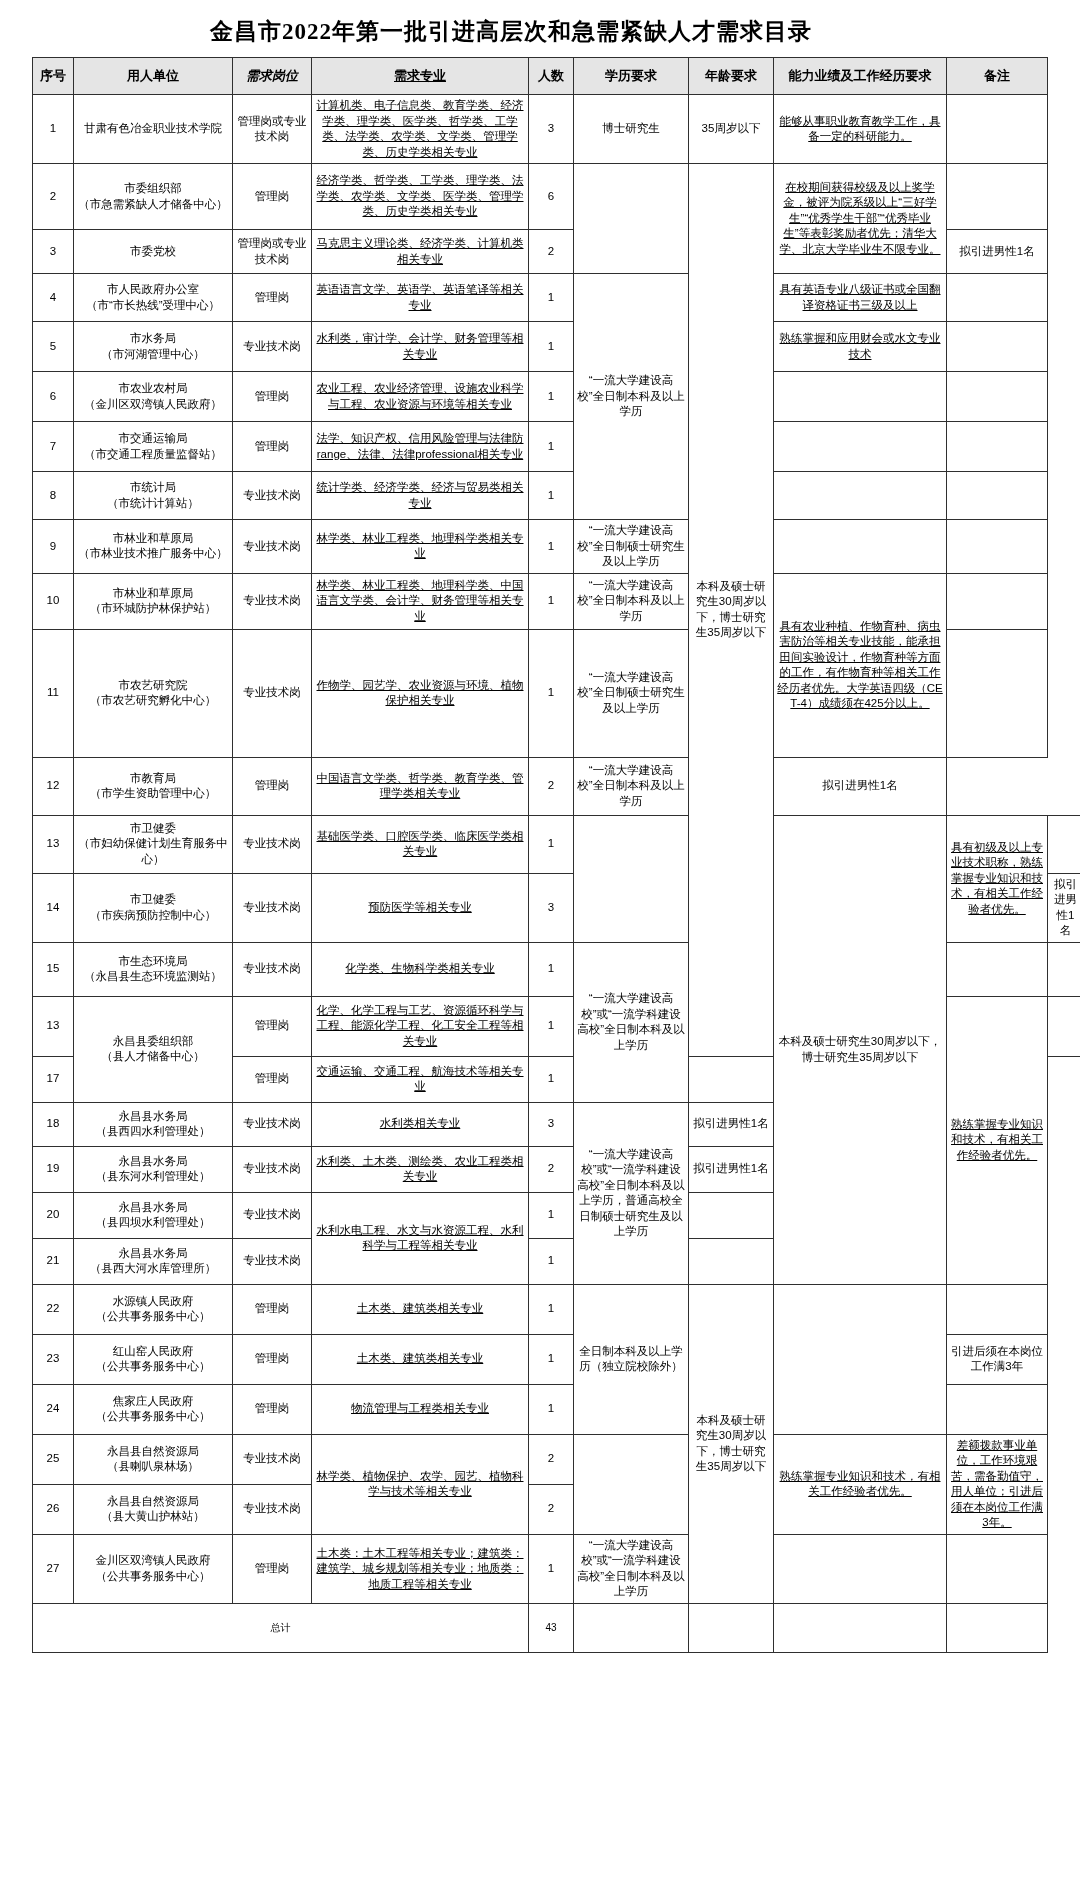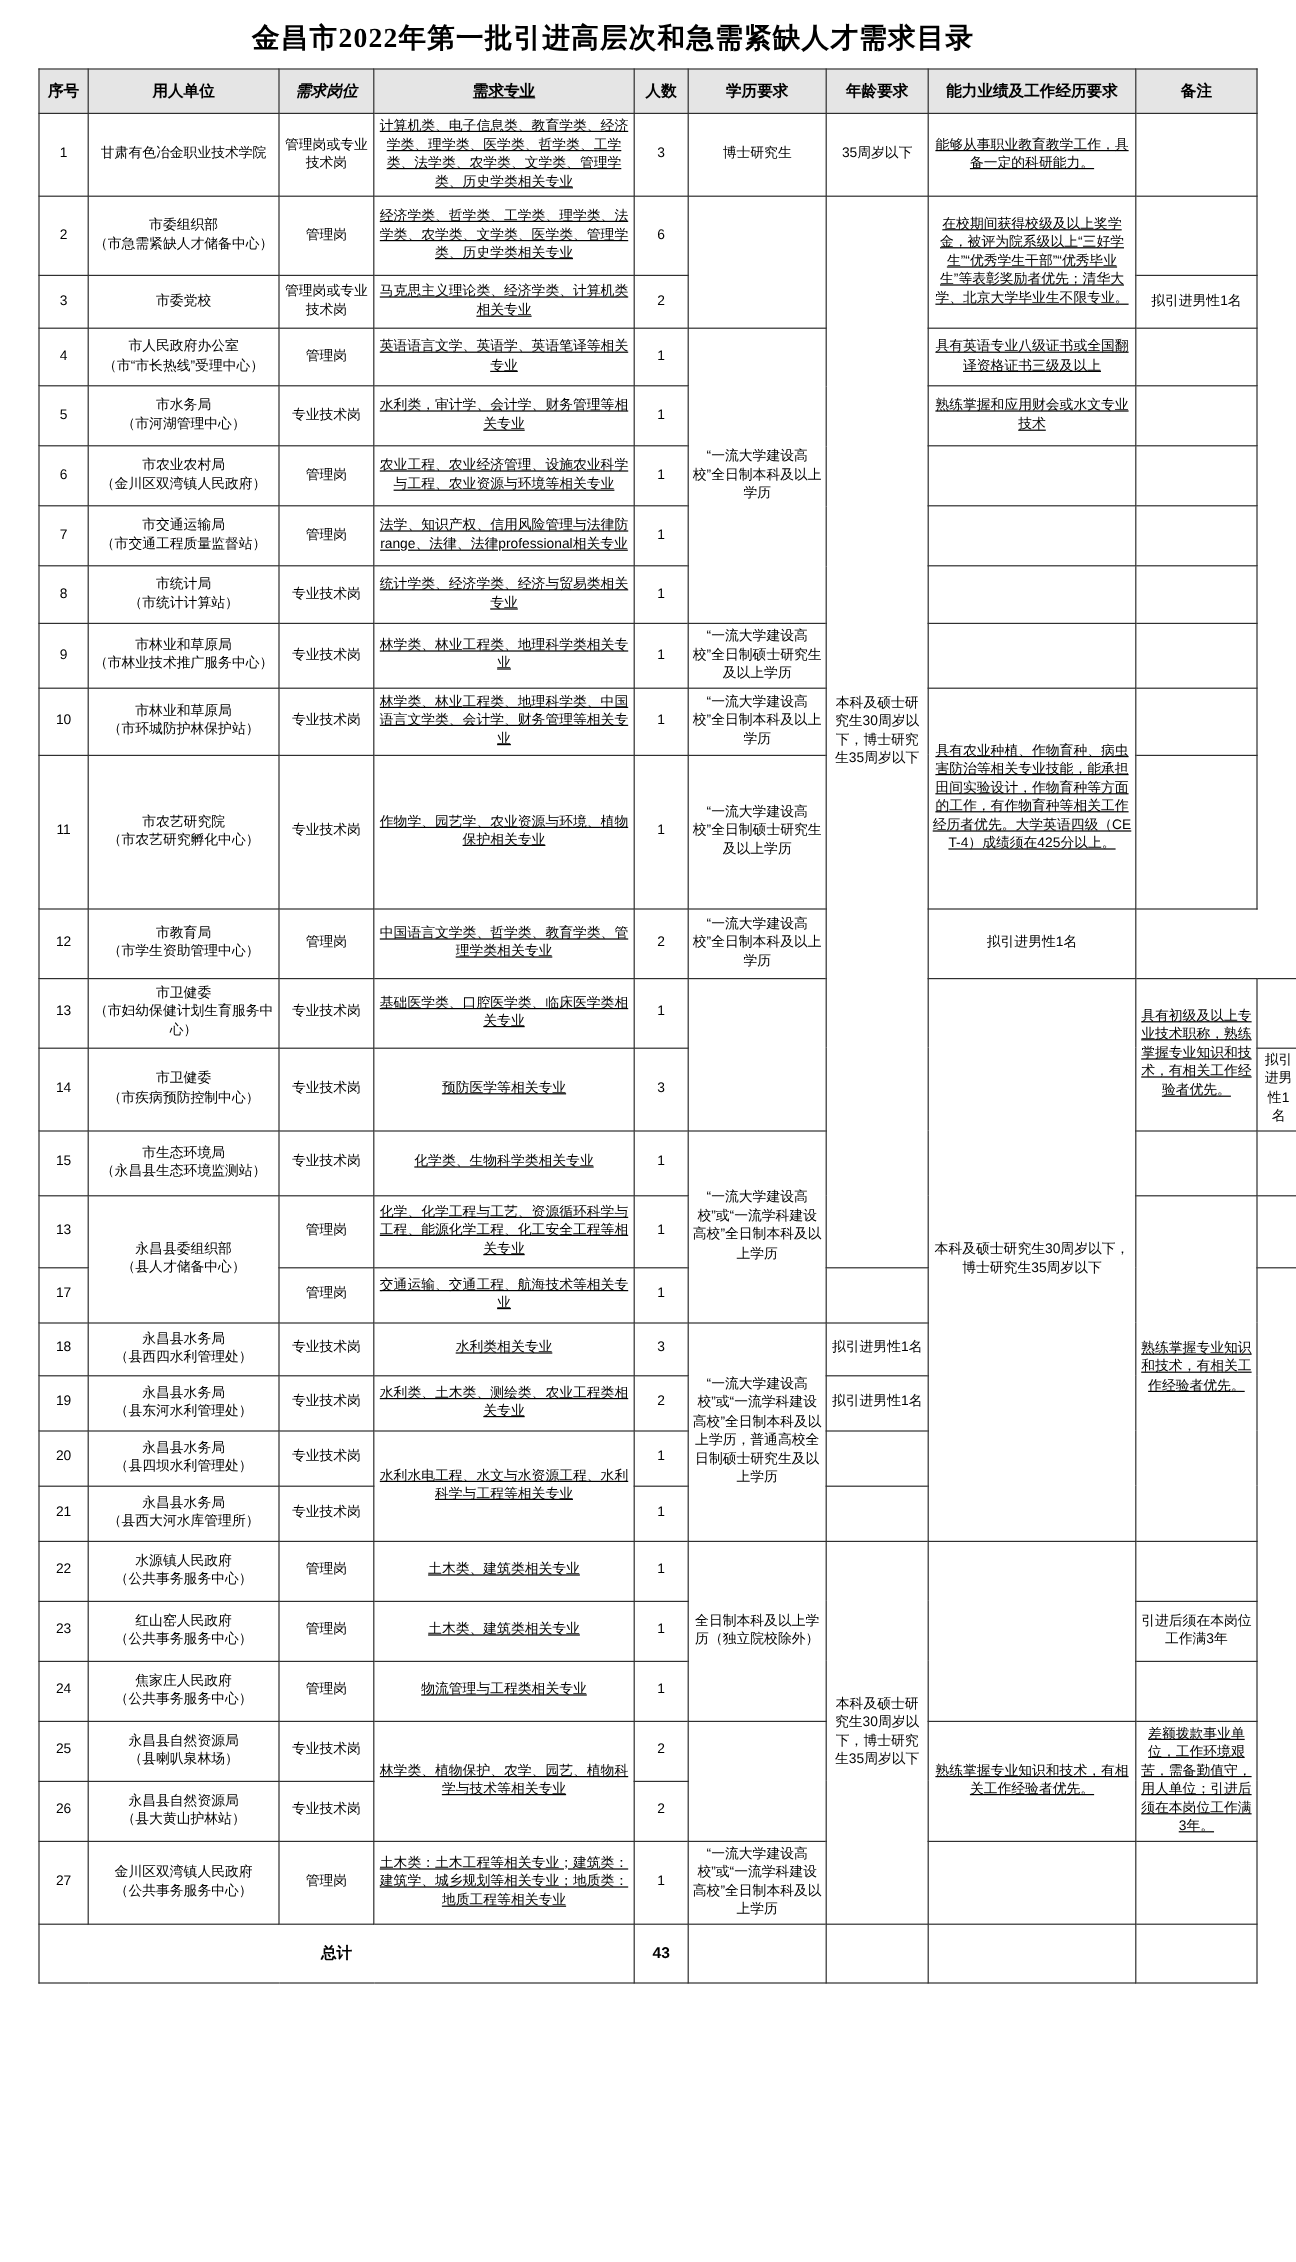--- a/index.html
+++ b/index.html
@@ -57,22 +57,22 @@
   .col-abil  { width: 166px; }
   .col-note  { width: 94px; }
   .cell-left {
     text-align: left;
     padding-left: 5px;
     padding-right: 5px;
     text-decoration: underline;
   }
   .total-row td {
     height: 42px;
-    font-size: 13px;
-    font-weight: bold;
+    font-size: 10px;
+    font-weight: normal;
   }
   .unit-name { display: block; }
   .unit-sub  { display: block; }
 </style>
 </head>
 <body>
 
 <div class="page">
 
   <div class="doc-title">金昌市2022年第一批引进高层次和急需紧缺人才需求目录</div>

